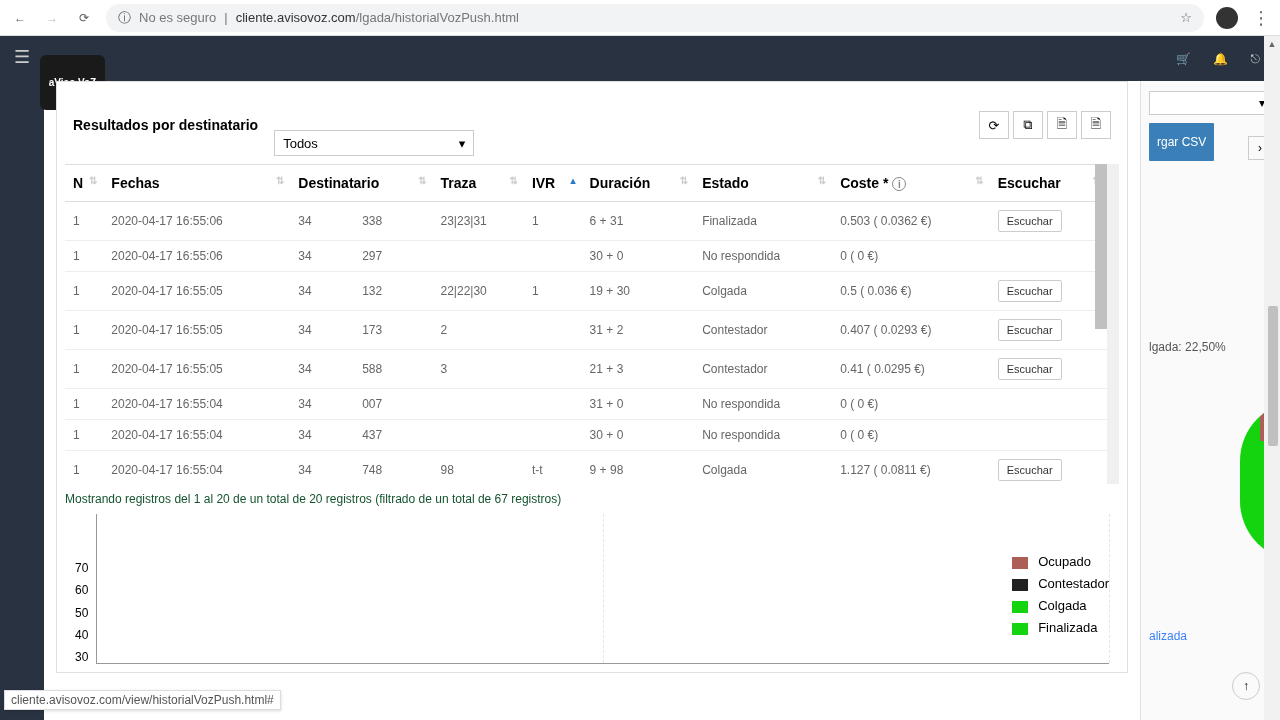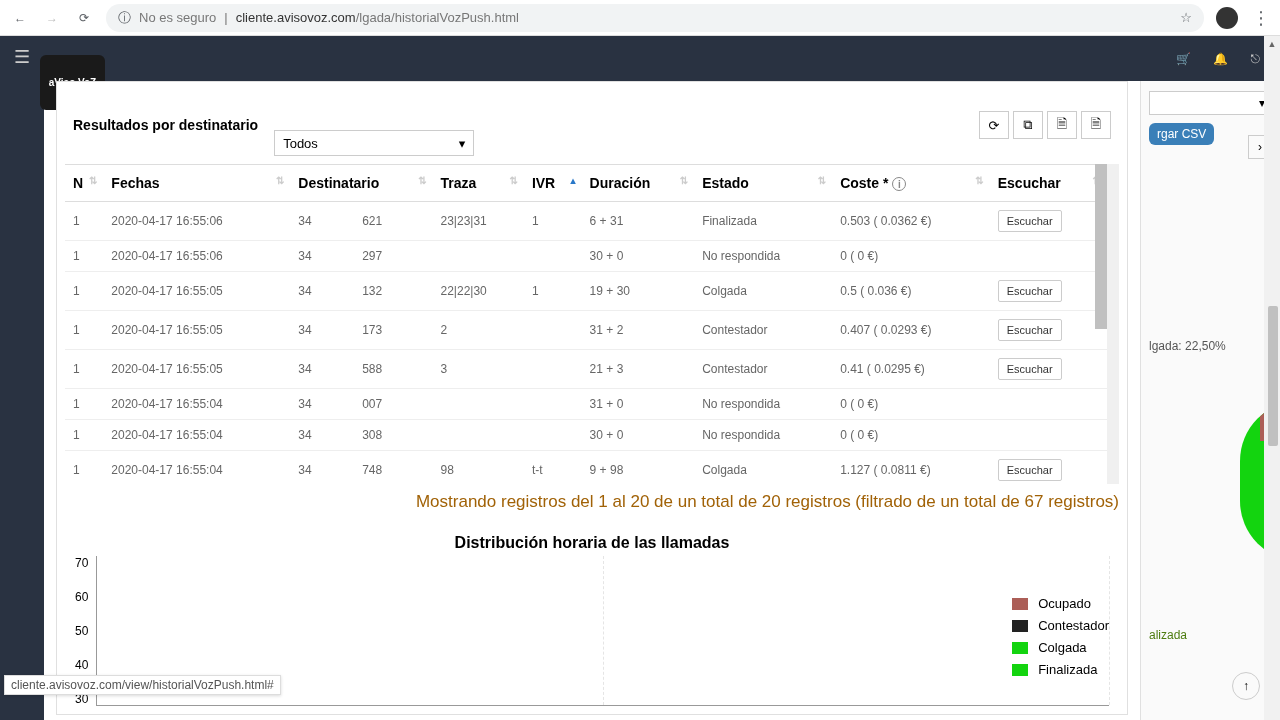--- a/index.html
+++ b/index.html
@@ -29,47 +29,47 @@
 .btnrow { margin-left: auto; display: flex; gap: 4px; }
 .iconbtn { width: 30px; height: 28px; border: 1px solid #ccc; background: #fff; display: flex; align-items: center; justify-content: center; font-size: 13px; }
 table { width: 100%; border-collapse: collapse; }
 th { text-align: left; font-weight: 600; font-size: 14px; padding: 10px 8px; border-bottom: 1px solid #ddd; border-top: 1px solid #ddd; position: relative; }
 th::after { content: '⇅'; position: absolute; right: 6px; color: #ccc; font-size: 10px; }
 th.sorted::after { content: '▴'; color: #2978c8; }
 td { padding: 8px 8px; border-bottom: 1px solid #eee; font-size: 12px; color: #666; }
 .listen-btn { border: 1px solid #ccc; background: #fff; padding: 4px 8px; font-size: 11px; border-radius: 2px; color: #333; }
 .tablewrap { height: 320px; overflow: hidden; position: relative; border-right: 12px solid #f0f0f0; }
 .thumb { position: absolute; right: 0; top: 0; width: 12px; height: 165px; background: #c0c0c0; }
-.footer-text { padding: 8px 0; font-size: 17px; color: #a16207; text-align: right; }
+.footer-text { padding: 8px 0; font-size: 12px; color: #14532d; }
 .chart-title { text-align: center; font-weight: bold; font-size: 16px; padding: 14px 0 4px; }
 .chart { display: flex; padding: 0 10px; height: 150px; }
-.yaxis { display: flex; flex-direction: column; justify-content: space-between; align-items: flex-end; padding-right: 8px; font-size: 12px; color: #000; }
+.yaxis { display: flex; flex-direction: column; justify-content: space-between; align-items: flex-end; padding-right: 8px; font-size: 12px; color: #000; margin-top: 47px; }
 .plot { flex: 1; border-left: 1px solid #999; border-bottom: 1px solid #999; position: relative; }
 .stack { position: absolute; left: 30px; width: 298px; bottom: 0; }
 .seg { width: 100%; text-align: center; font-size: 12px; }
 .seg1 { height: 48px; background: #ac5e57; line-height: 36px; }
 .seg2 { height: 16px; background: #13d40f; line-height: 12px;}
 .seg3 { height: 82px; background: #13d40f; line-height: 44px;}
 .legend { position: absolute; right: 0; top: 40px; font-size: 13px; }
-.legend-item { display: flex; align-items: center; gap: 10px; margin-bottom: 7px; }
+.legend-item { display: flex; align-items: flex-end; gap: 10px; margin-bottom: 7px; }
 .sw { width: 16px; height: 12px; }
 .sw-oc { background: #ac5e57; }
 .sw-co { background: #222; }
 .sw-cg { background: #13d40f; }
 .sw-fi { background: #13d40f; }
 .vdiv { position:absolute; top:0; bottom:0; border-left:1px dashed #e5e5e5; }
-.status-hover { position:absolute; bottom:25px; left:4px; background:#fff; border:1px solid #ddd; padding:2px 6px; font-size:12px; color:#555; box-shadow:0 1px 3px rgba(0,0,0,.15); }
-.csvbtn { background:#3a7fb8; color:#fff; padding:4px 8px; border-radius:6px; font-size:12px; display:inline-block; margin-bottom:16px; }
+.status-hover { position:absolute; bottom:10px; left:4px; background:#fff; border:1px solid #ddd; padding:2px 6px; font-size:12px; color:#555; box-shadow:0 1px 3px rgba(0,0,0,.15); }
+.csvbtn { background:#3a7fb8; color:#fff; padding:12px 8px; border-radius:1px; font-size:12px; display:inline-block; margin-bottom:1px; }
 .pager { width:24px; height:24px; border:1px solid #ccc; display:flex; align-items:center; justify-content:center; margin-left:auto; margin-top:-26px; }
 .info-icon { display:inline-block; width:14px; height:14px; border:1px solid #888; border-radius:50%; text-align:center; line-height:13px; font-size:10px; color:#888; }
 .scrollup { position:absolute; right:20px; bottom:20px; width:28px; height:28px; border:1px solid #ccc; border-radius:50%; display:flex; align-items:center; justify-content:center; }
 .pie-slice { position:absolute; right:-20px; top:320px; width:60px; height:160px; background:#13d40f; border-radius:80px 0 0 80px; overflow:hidden; }
 .pie-red { position:absolute; top:0; right:0; width:40px; height:40px; background:#ac5e57; }
 .rightcol .label { font-size:12px; color:#555; margin-top:180px; }
-.rightcol .label2 { font-size:12px; color:#4d7c0f; margin-top:275px; }
+.rightcol .label2 { font-size:12px; color:#3b82f6; margin-top:275px; }
 .outer-scroll { position:absolute; right:0; top:36px; bottom:0; width:16px; background:#f1f1f1; }
 .outer-up { height:16px; text-align:center; line-height:16px; font-size:9px; color:#666; }
 .outer-thumb { position:absolute; right:2px; top:270px; width:10px; height:140px; background:#c0c0c0; border-radius:2px; }
 .dropdown-top { height:24px; border:1px solid #ccc; background:#fff; margin-bottom:8px; display:flex; align-items:center; justify-content:flex-end; padding-right:6px; }
 </style>
 </head>
 <body>
 
 <div class="browser-bar">
   <div class="nav-btn">←</div>
@@ -131,21 +131,21 @@
                   <th>Estado</th>
                   <th><span>Coste *</span> <span class="info-icon">i</span></th>
                   <th>Escuchar</th>
                 </tr>
               </thead>
               <tbody id="tbody">
                   <tr>
                     <td>1</td>
                     <td>2020-04-17 16:55:06</td>
                     <td>34</td>
-                    <td>621</td>
+                    <td>338</td>
                     <td>23|23|31</td>
                     <td>1</td>
                     <td>6 + 31</td>
                     <td>Finalizada</td>
                     <td>0.503 ( 0.0362 €)</td>
                     <td><button class="listen-btn">Escuchar</button></td>
                   </tr>
                   <tr>
                     <td>1</td>
                     <td>2020-04-17 16:55:06</td>
@@ -203,21 +203,21 @@
                     <td></td>
                     <td>31 + 0</td>
                     <td>No respondida</td>
                     <td>0 ( 0 €)</td>
                     <td></td>
                   </tr>
                   <tr>
                     <td>1</td>
                     <td>2020-04-17 16:55:04</td>
                     <td>34</td>
-                    <td>308</td>
+                    <td>437</td>
                     <td></td>
                     <td></td>
                     <td>30 + 0</td>
                     <td>No respondida</td>
                     <td>0 ( 0 €)</td>
                     <td></td>
                   </tr>
                   <tr>
                     <td>1</td>
                     <td>2020-04-17 16:55:04</td>
@@ -230,21 +230,20 @@
                     <td>1.127 ( 0.0811 €)</td>
                     <td><button class="listen-btn">Escuchar</button></td>
                   </tr>
                 </tbody>
             </table>
             <div class="thumb"></div>
           </div>
 
           <div class="footer-text">Mostrando registros del 1 al 20 de un total de 20 registros (filtrado de un total de 67 registros)</div>
 
-          <div class="chart-title">Distribución horaria de las llamadas</div>
           <div class="chart">
             <div class="yaxis" id="yaxis">
                 <div>70</div>
                 <div>60</div>
                 <div>50</div>
                 <div>40</div>
                 <div>30</div>
               </div>
             <div class="plot">
               <div class="vdiv" style="left:50%"></div>

